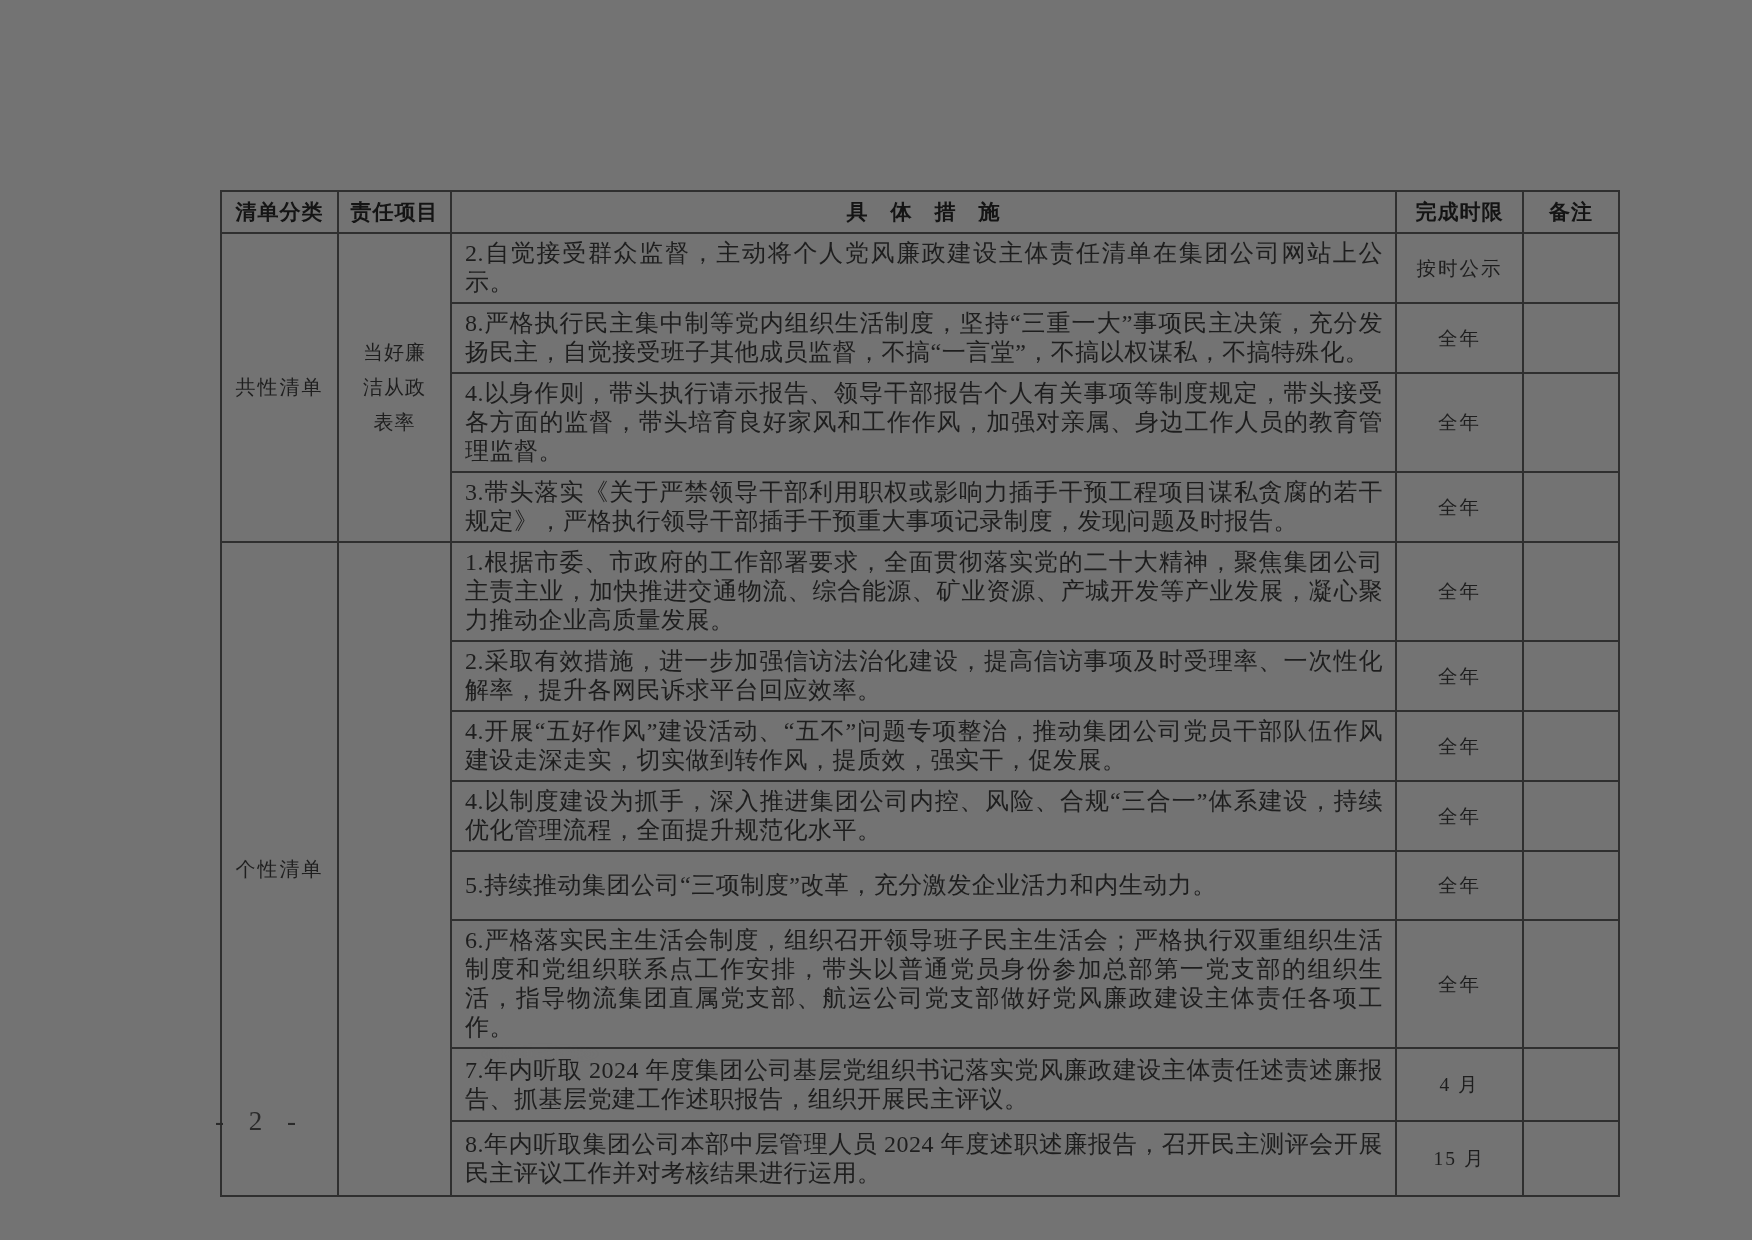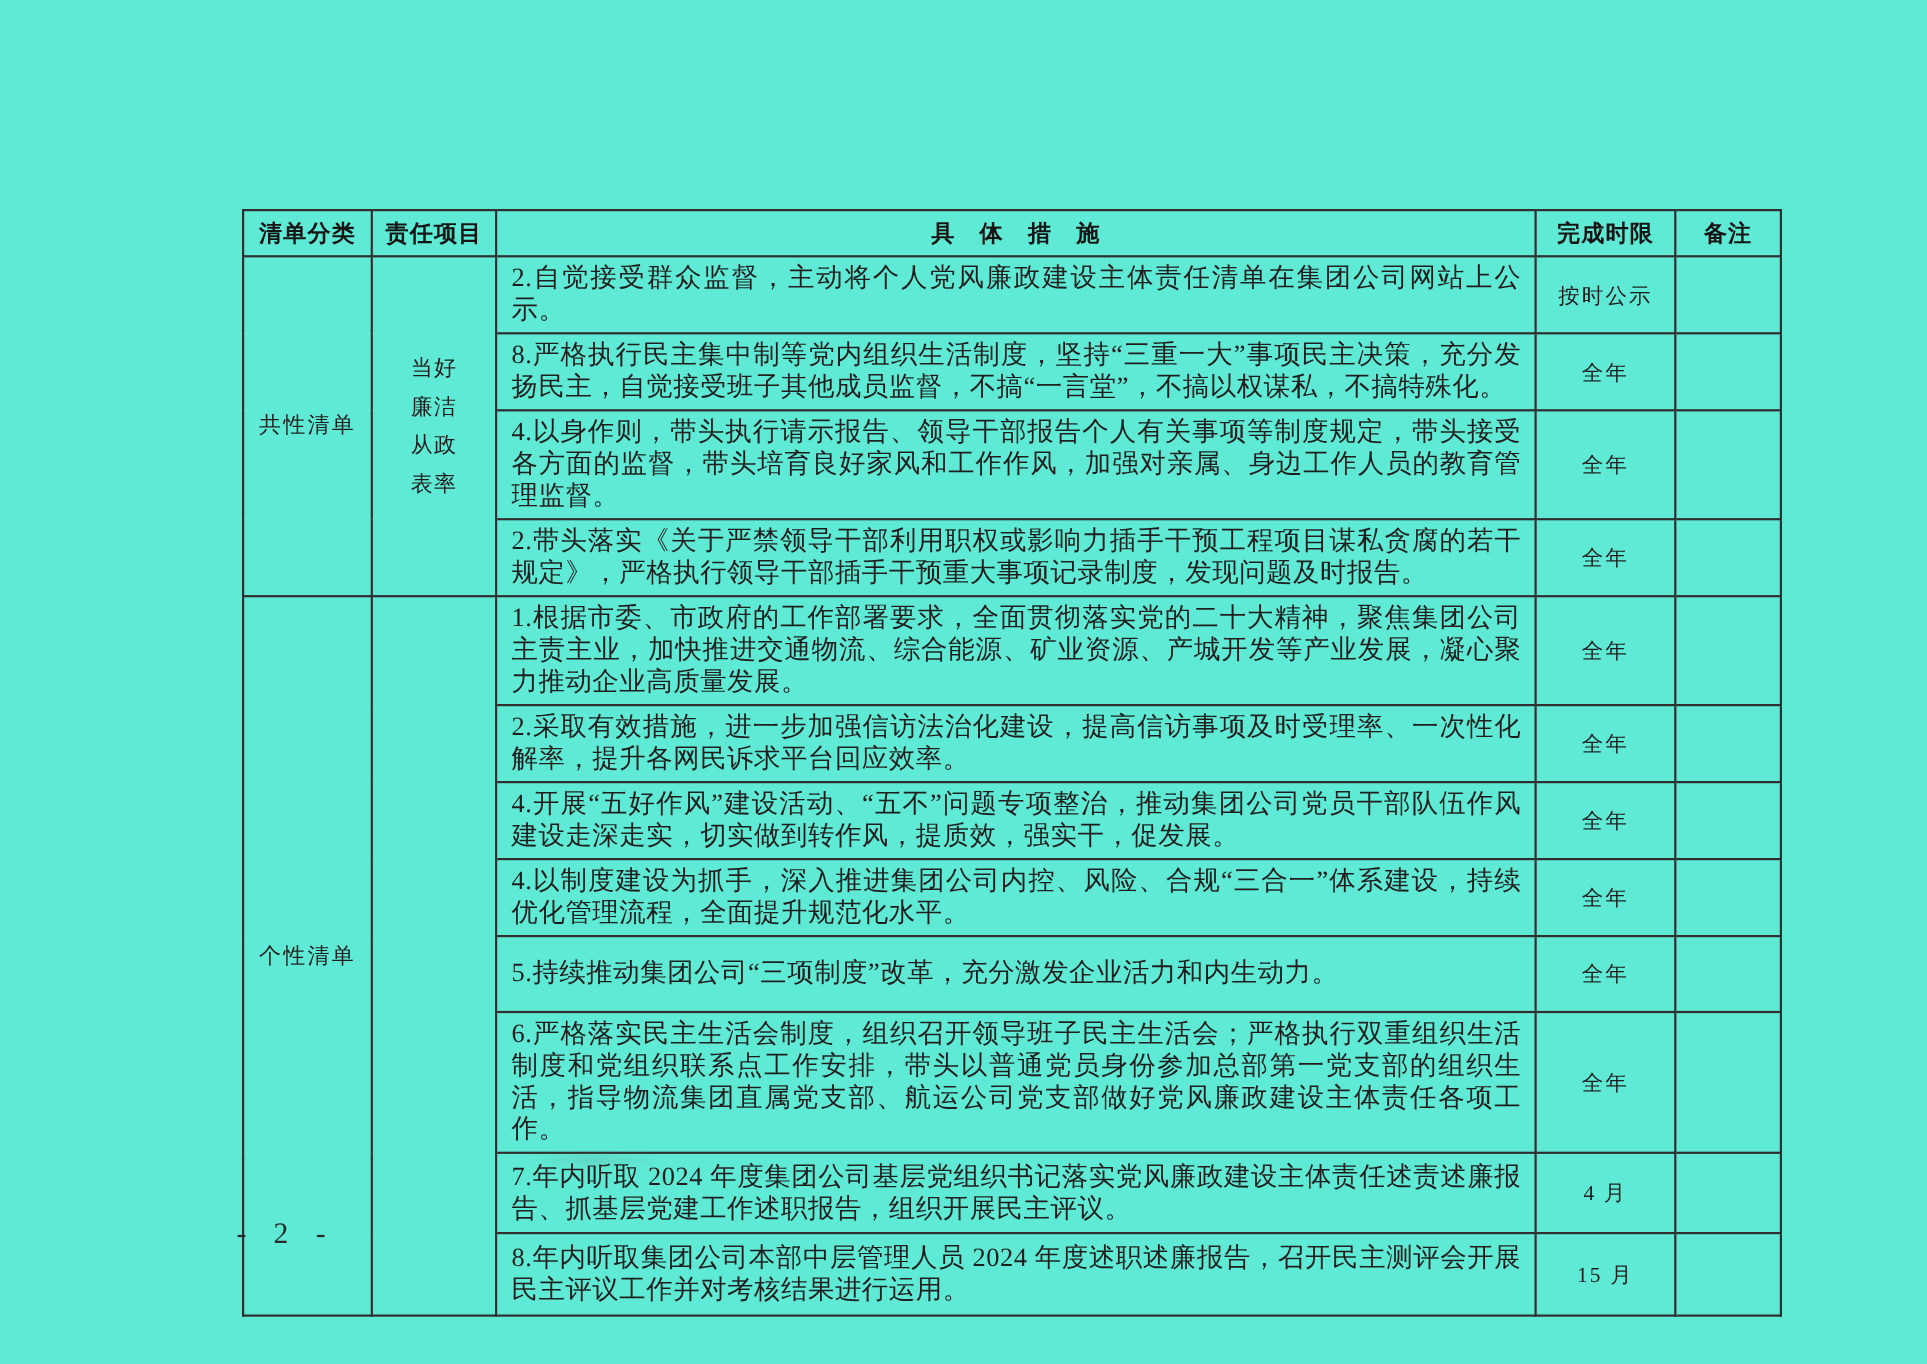--- a/index.html
+++ b/index.html
@@ -4,21 +4,21 @@
 <style>
   html, body {
     margin: 0;
     padding: 0;
     background: #ffffff;
   }
   .page {
     position: relative;
     width: 1752px;
     height: 1240px;
-    background: #5eead4;
+    background: #737373;
     font-family: "Liberation Serif", "DejaVu Serif", serif;
     color: #1e1e1e;
     overflow: hidden;
   }
   table.doc-table {
     position: absolute;
     left: 220px;
     top: 190px;
     width: 1398px;
     border-collapse: collapse;
@@ -42,21 +42,21 @@
     text-align: center;
     font-size: 20px;
     letter-spacing: 2px;
     padding: 4px 8px;
     line-height: 1.75;
   }
   td.resp {
     text-align: center;
     font-size: 20px;
     letter-spacing: 1px;
-    padding: 4px 27px;
+    padding: 4px 16px;
     line-height: 1.75;
   }
   td.measure {
     font-size: 24px;
     line-height: 29px;
     padding: 5px 12px 5px 13px;
     text-align: justify;
     text-align-last: left;
     text-justify: inter-character;
     letter-spacing: 0.5px;
@@ -125,21 +125,21 @@
         <td class="measure">8.严格执行民主集中制等党内组织生活制度，坚持“三重一大”事项民主决策，充分发扬民主，自觉接受班子其他成员监督，不搞“一言堂”，不搞以权谋私，不搞特殊化。</td>
         <td class="deadline">全年</td>
         <td class="remark"></td>
       </tr>
       <tr style="height:64px">
         <td class="measure">4.以身作则，带头执行请示报告、领导干部报告个人有关事项等制度规定，带头接受各方面的监督，带头培育良好家风和工作作风，加强对亲属、身边工作人员的教育管理监督。</td>
         <td class="deadline">全年</td>
         <td class="remark"></td>
       </tr>
       <tr style="height:62px">
-        <td class="measure">2.带头落实《关于严禁领导干部利用职权或影响力插手干预工程项目谋私贪腐的若干规定》，严格执行领导干部插手干预重大事项记录制度，发现问题及时报告。</td>
+        <td class="measure">3.带头落实《关于严禁领导干部利用职权或影响力插手干预工程项目谋私贪腐的若干规定》，严格执行领导干部插手干预重大事项记录制度，发现问题及时报告。</td>
         <td class="deadline">全年</td>
         <td class="remark"></td>
       </tr>
 
       <tr style="height:75px">
         <td class="cat" rowspan="8">个性清单</td>
         <td class="resp" rowspan="8"></td>
         <td class="measure">1.根据市委、市政府的工作部署要求，全面贯彻落实党的二十大精神，聚焦集团公司主责主业，加快推进交通物流、综合能源、矿业资源、产城开发等产业发展，凝心聚力推动企业高质量发展。</td>
         <td class="deadline">全年</td>
         <td class="remark"></td>

